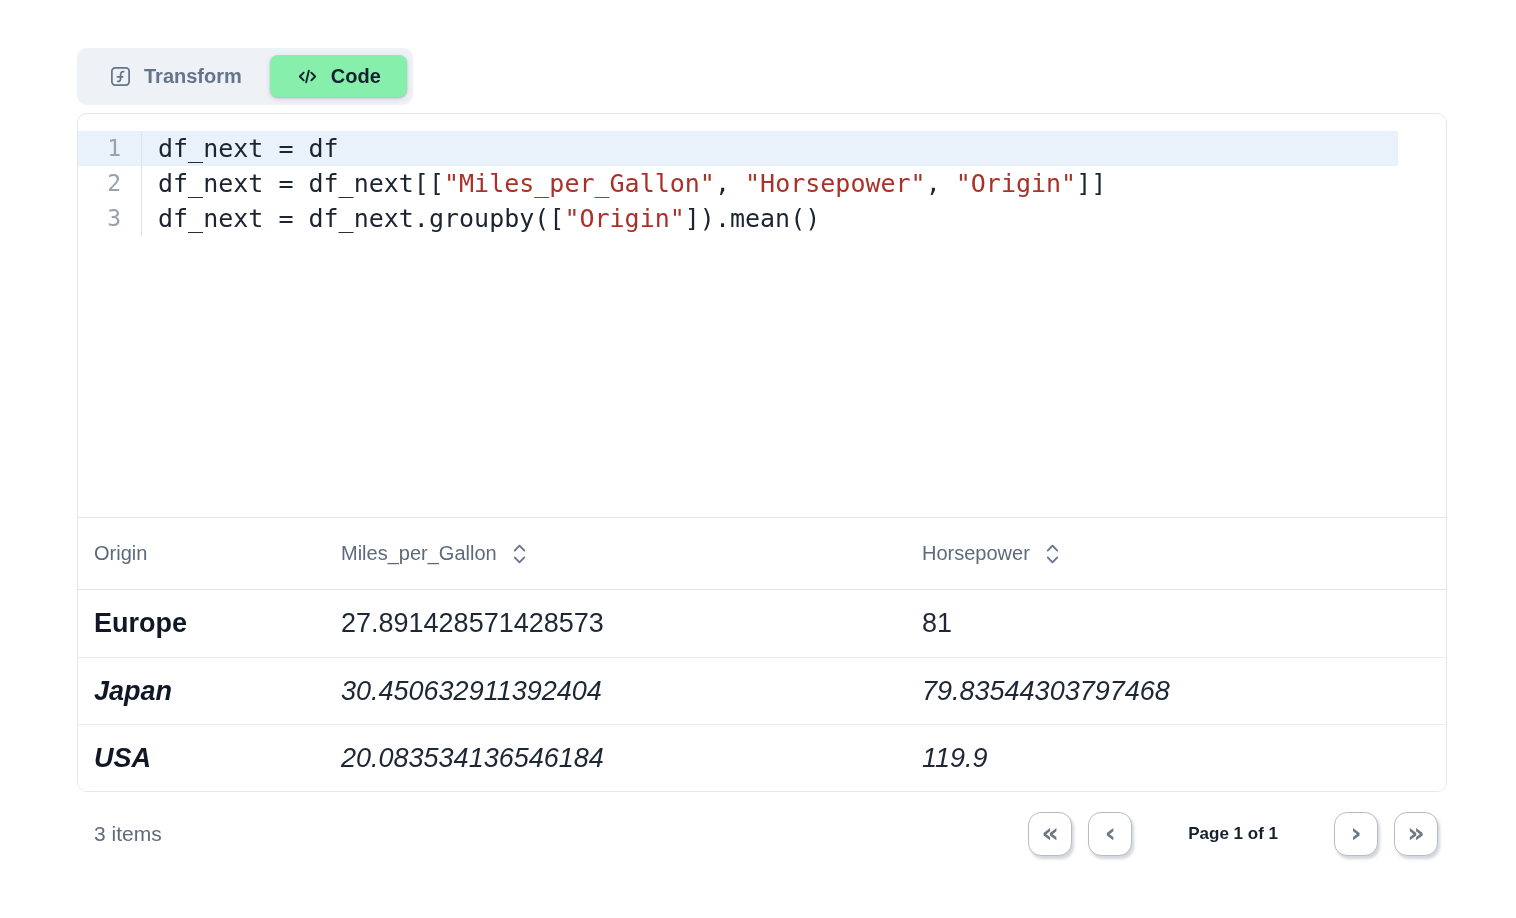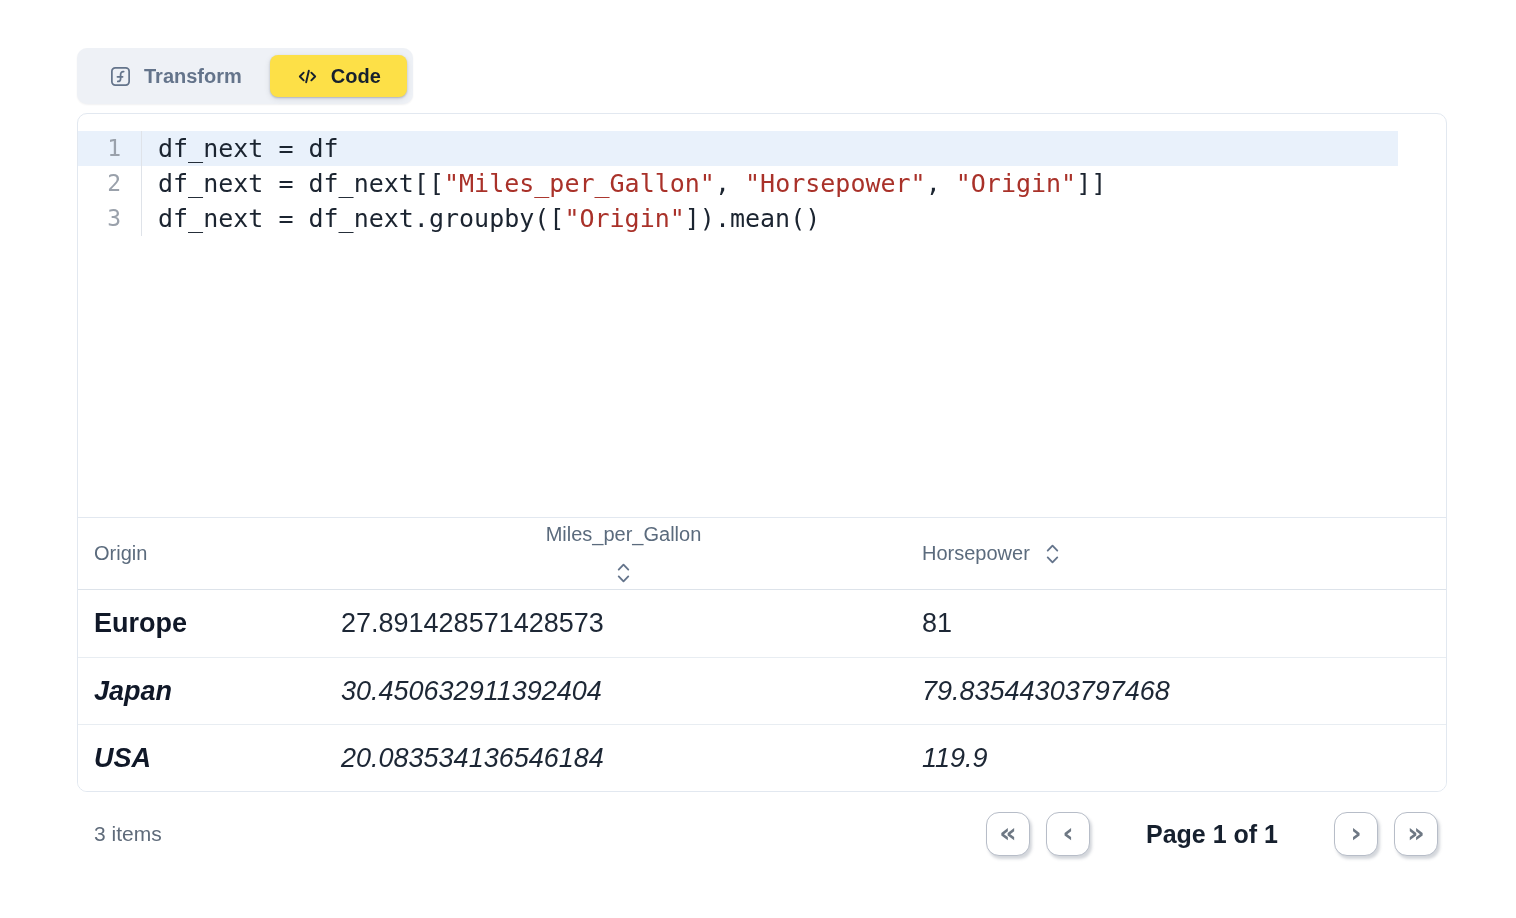--- a/index.html
+++ b/index.html
@@ -7,21 +7,21 @@
               font-family:"Liberation Sans", sans-serif; }
   .wrap { padding:48px 69px 0 77px; }
 
   
   .tabbar { display:inline-flex; align-items:center; background:#eef1f6;
             border-radius:10px; padding:6px; height:56px; gap:2px;
             box-shadow:0 1px 2px rgba(15,23,42,.06); }
   .tab { display:flex; align-items:center; gap:12px; height:42px; padding:0 26px;
          border-radius:8px; font-size:20px; font-weight:600; color:#64748b; cursor:pointer; }
   .tab .ticon { display:flex; align-items:center; }
-  .tab.active { background:#fde047; color:#16202e;
+  .tab.active { background:#86efac; color:#16202e;
                 box-shadow:0 1px 2px rgba(15,23,42,.22), 0 2px 6px rgba(15,23,42,.10); }
 
   
   .panel { width:1370px; margin-top:9px; border:1px solid #e2e8f0; border-radius:10px;
            overflow:hidden; background:#fff; }
 
   
   .code-editor { height:403px; padding-top:17px;
                  font-family:"DejaVu Sans Mono", monospace; }
   .code-line { display:flex; height:35px; line-height:35px; margin-right:48px; }
@@ -29,38 +29,38 @@
   .gutter-num { flex:0 0 64px; text-align:right; padding-right:20px; color:#9aa1ab;
                 font-size:23px; border-right:1px solid #dfe3e9; }
   .code-text { padding-left:16px; white-space:pre; font-size:25px; color:#1b2430; }
   .tok-string { color:#a93129; }
 
   
   .dtable { border-top:1px solid #e2e8f0; }
   .thead { display:flex; align-items:center; height:72px; border-bottom:1px solid #dde3ea;
            color:#5b6b7d; font-size:20px; }
   .th { display:flex; align-items:center; gap:15px; padding-left:16px; }
-  .col1 { width:247px; } .col2 { width:581px;flex-direction:column; } .col3 { flex:1; }
+  .col1 { width:247px; } .col2 { width:581px; } .col3 { flex:1; }
   .trow { display:flex; align-items:center; height:67px; font-size:27px; background:#fff; }
   .trow + .trow { border-top:1px solid #e8edf2;font-style:italic; }
   .td { padding-left:16px; }
   .td.origin { font-weight:700; color:#101828; }
   .td.value  { color:#1d2735; }
   .sort-icon { display:flex; color:#64748b; }
 
   
   .footer { width:1370px; display:flex; align-items:center; justify-content:space-between;
             margin-top:14px; height:56px; }
   .items-count { color:#5f6b7a; font-size:21px; margin-left:17px; }
   .pager { display:flex; align-items:center; gap:16px; margin-right:9px; }
   .pg-btn { width:44px; height:44px; border-radius:13px; border:1px solid #b7bdc8;
             background:#fff; color:#6e7884; display:flex; align-items:center; justify-content:center;
             font-size:27px; font-weight:600; line-height:1; padding-bottom:4px; cursor:pointer;
             box-shadow:2px 3px 3px rgba(110,120,135,.30); font-family:"DejaVu Sans", sans-serif; }
-  .page-label { font-size:25px; font-weight:700; color:#16202e; padding:0 40px; }
+  .page-label { font-size:17px; font-weight:700; color:#16202e; padding:0 40px; }
 </style>
 </head>
 <body>
 
 <div class="wrap">
 
   
   <div class="tabbar">
     <div class="tab">
       <span class="ticon">

